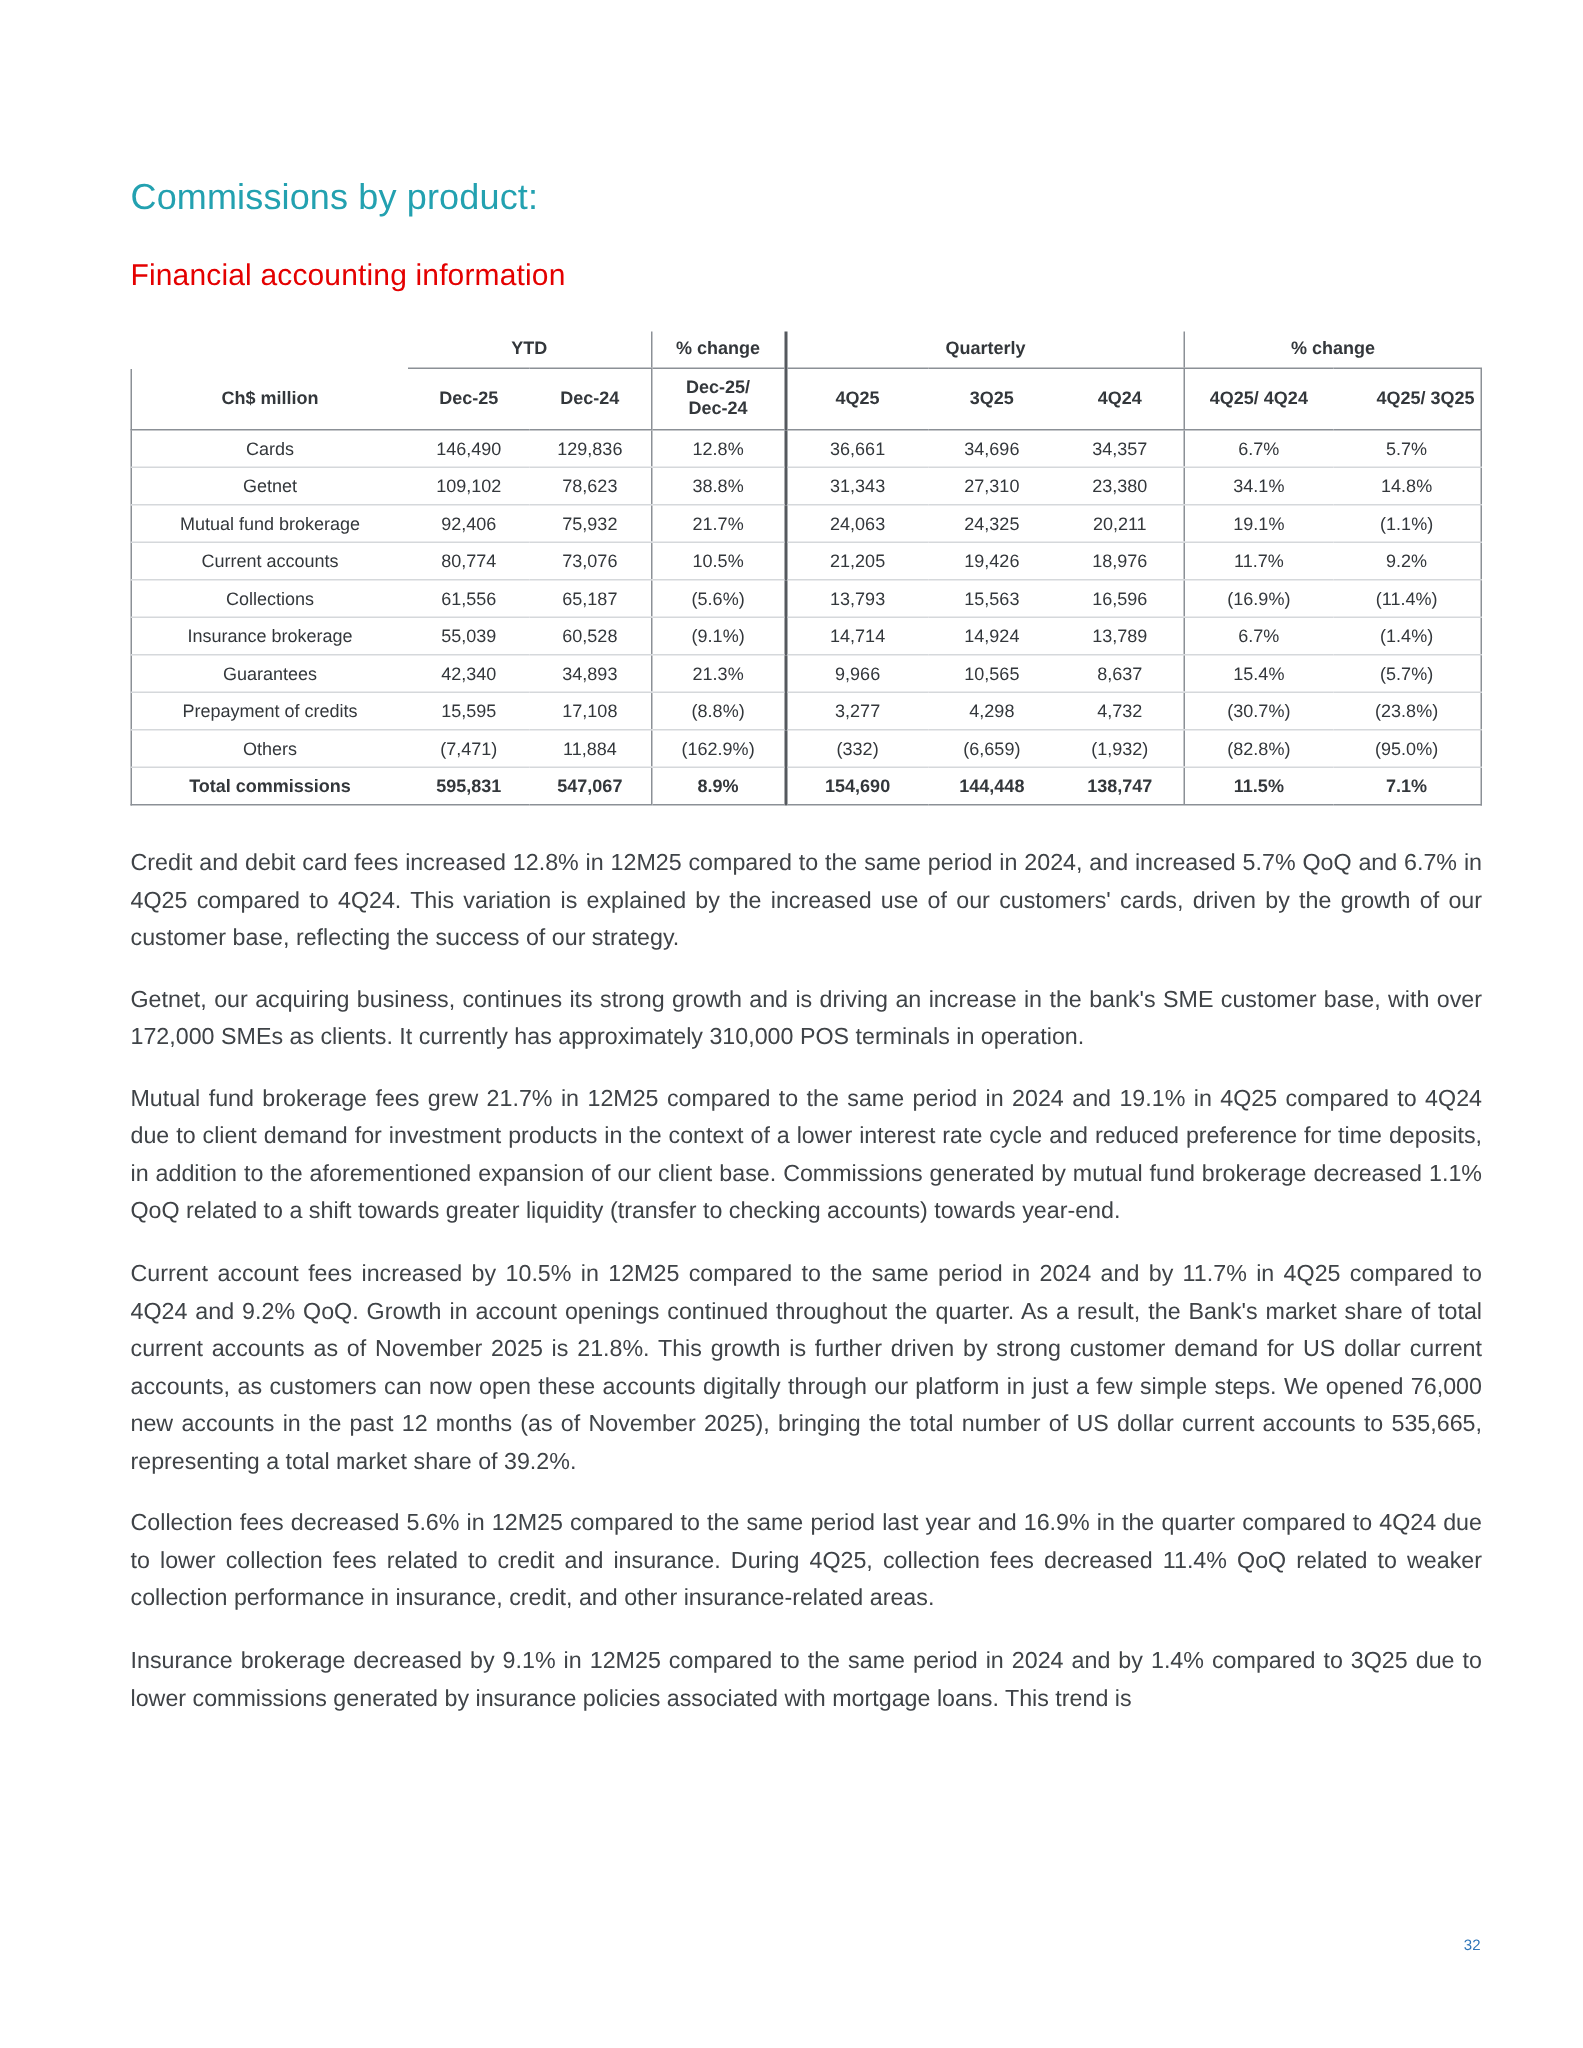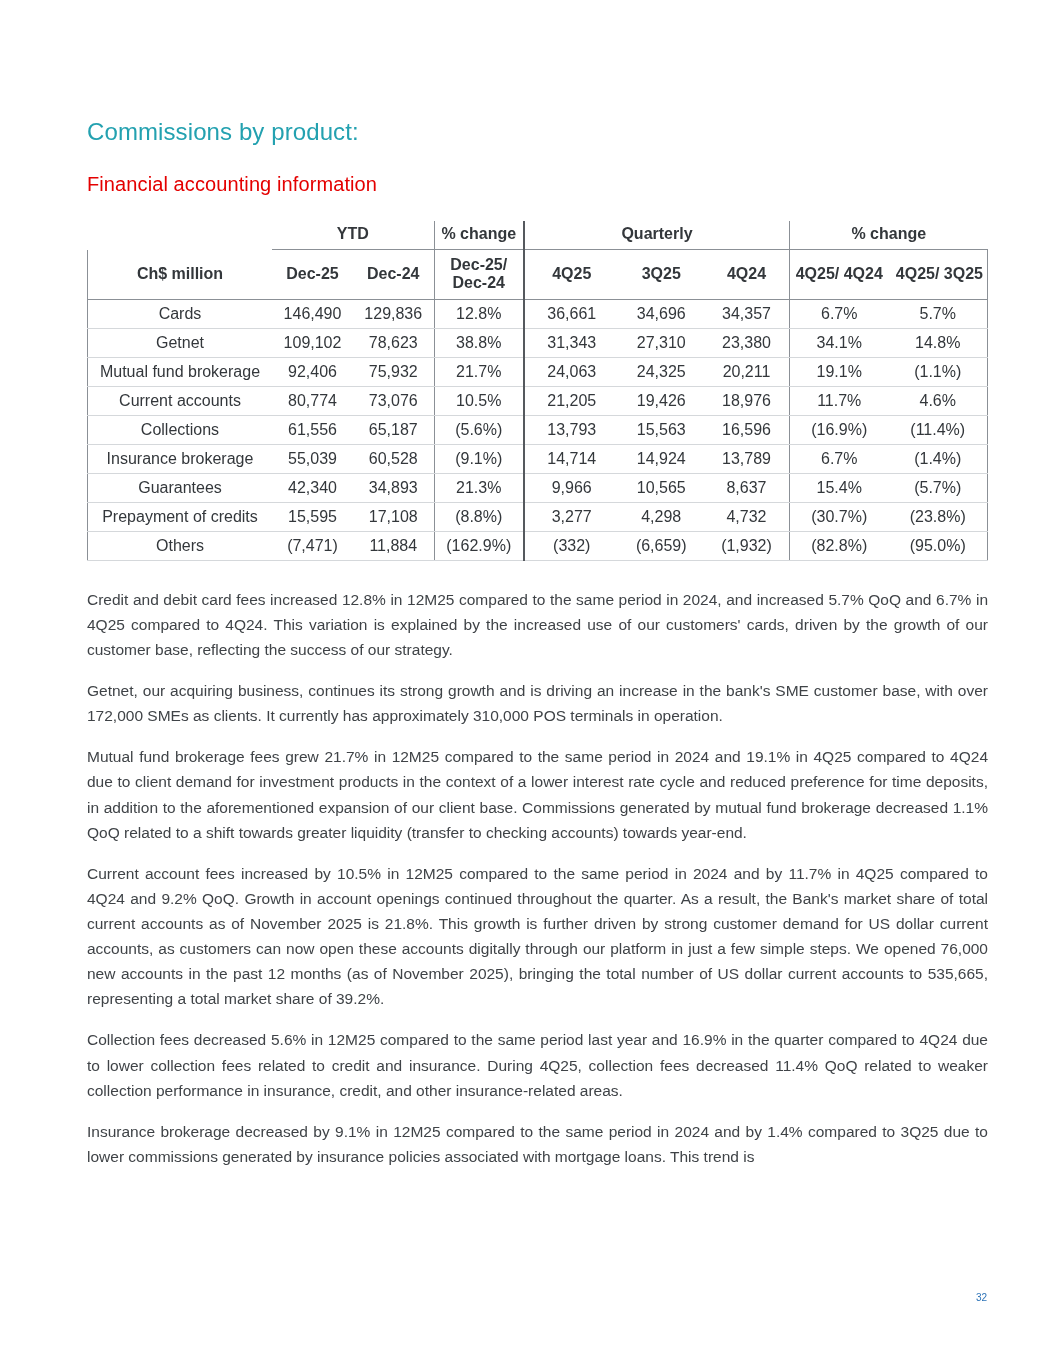--- a/index.html
+++ b/index.html
@@ -25,21 +25,21 @@
     font-size:24px;font-weight:500;color:var(--heading1);margin:0 0 27px 0;letter-spacing:0.1px;
   }
   h2.sub-title{
     font-size:20px;font-weight:500;color:var(--heading2);margin:0 0 25px 0;letter-spacing:0.1px;
   }
   p.intro{
     font-size:15.5px;margin:0 0 21px 0;
   }
   table.commissions{
     width:100%;border-collapse:collapse;table-layout:fixed;
-    font-size:16px;color:#33373b;margin:0 0 26px 0;padding-left:12px;
+    font-size:12px;color:#33373b;margin:0 0 26px 0;padding-left:12px;
   }
   col.c-label{width:20.5%;}
   col.c-d25{width:9%;}
   col.c-d24{width:9%;}
   col.c-chg{width:10%;}
   col.c-q1{width:10.5%;}
   col.c-q2{width:9.5%;}
   col.c-q3{width:9.5%;}
   col.c-qc1{width:11%;}
   col.c-qc2{width:11%;}
@@ -152,21 +152,21 @@
           </tr>
           <tr>
             <td class="label">Current accounts</td>
             <td class="">80,774</td>
             <td class="">73,076</td>
             <td class="vl vr">10.5%</td>
             <td class="">21,205</td>
             <td class="">19,426</td>
             <td class="">18,976</td>
             <td class="vl2">11.7%</td>
-            <td class="">4.6%</td>
+            <td class="">9.2%</td>
           </tr>
           <tr>
             <td class="label">Collections</td>
             <td class="">61,556</td>
             <td class="">65,187</td>
             <td class="vl vr">(5.6%)</td>
             <td class="">13,793</td>
             <td class="">15,563</td>
             <td class="">16,596</td>
             <td class="vl2">(16.9%)</td>
@@ -209,20 +209,31 @@
             <td class="label">Others</td>
             <td class="">(7,471)</td>
             <td class="">11,884</td>
             <td class="vl vr">(162.9%)</td>
             <td class="">(332)</td>
             <td class="">(6,659)</td>
             <td class="">(1,932)</td>
             <td class="vl2">(82.8%)</td>
             <td class="">(95.0%)</td>
           </tr>
+          <tr class="total">
+            <td class="label">Total commissions</td>
+            <td class="">595,831</td>
+            <td class="">547,067</td>
+            <td class="vl vr">8.9%</td>
+            <td class="">154,690</td>
+            <td class="">144,448</td>
+            <td class="">138,747</td>
+            <td class="vl2">11.5%</td>
+            <td class="">7.1%</td>
+          </tr>
         </tbody>
     </table>
 
     <p class="body-par">Credit and debit card fees increased 12.8% in 12M25 compared to the same period in 2024, and increased 5.7% QoQ and 6.7% in 4Q25 compared to 4Q24. This variation is explained by the increased use of our customers' cards, driven by the growth of our customer base, reflecting the success of our strategy.</p>
     <p class="body-par">Getnet, our acquiring business, continues its strong growth and is driving an increase in the bank's SME customer base, with over 172,000 SMEs as clients. It currently has approximately 310,000 POS terminals in operation.</p>
     <p class="body-par">Mutual fund brokerage fees grew 21.7% in 12M25 compared to the same period in 2024 and 19.1% in 4Q25 compared to 4Q24 due to client demand for investment products in the context of a lower interest rate cycle and reduced preference for time deposits, in addition to the aforementioned expansion of our client base. Commissions generated by mutual fund brokerage decreased 1.1% QoQ related to a shift towards greater liquidity (transfer to checking accounts) towards year-end.</p>
     <p class="body-par">Current account fees increased by 10.5% in 12M25 compared to the same period in 2024 and by 11.7% in 4Q25 compared to 4Q24 and 9.2% QoQ. Growth in account openings continued throughout the quarter. As a result, the Bank's market share of total current accounts as of November 2025 is 21.8%. This growth is further driven by strong customer demand for US dollar current accounts, as customers can now open these accounts digitally through our platform in just a few simple steps. We opened 76,000 new accounts in the past 12 months (as of November 2025), bringing the total number of US dollar current accounts to 535,665, representing a total market share of 39.2%.</p>
     <p class="body-par">Collection fees decreased 5.6% in 12M25 compared to the same period last year and 16.9% in the quarter compared to 4Q24 due to lower collection fees related to credit and insurance. During 4Q25, collection fees decreased 11.4% QoQ related to weaker collection performance in insurance, credit, and other insurance-related areas.</p>
     <p class="body-par">Insurance brokerage decreased by 9.1% in 12M25 compared to the same period in 2024 and by 1.4% compared to 3Q25 due to lower commissions generated by insurance policies associated with mortgage loans. This trend is</p>
 

